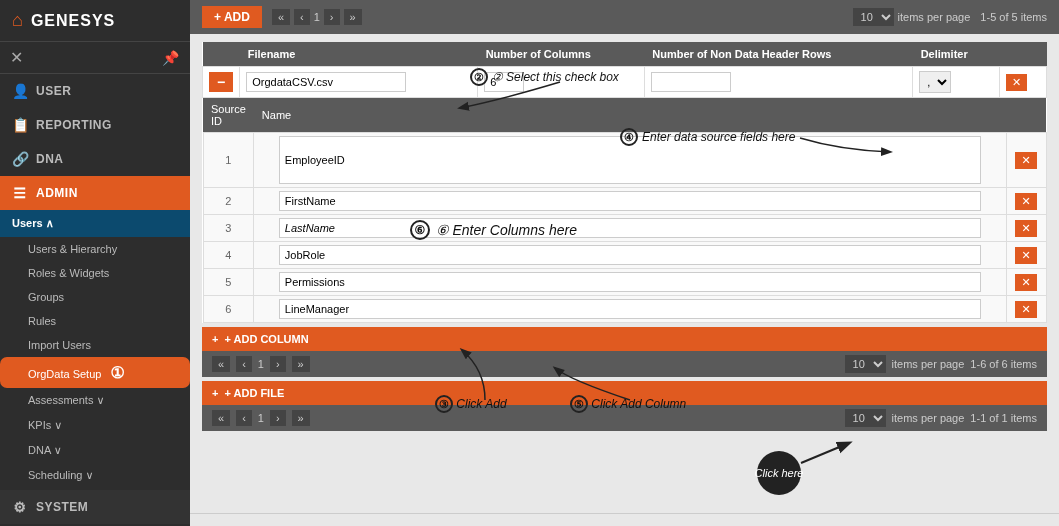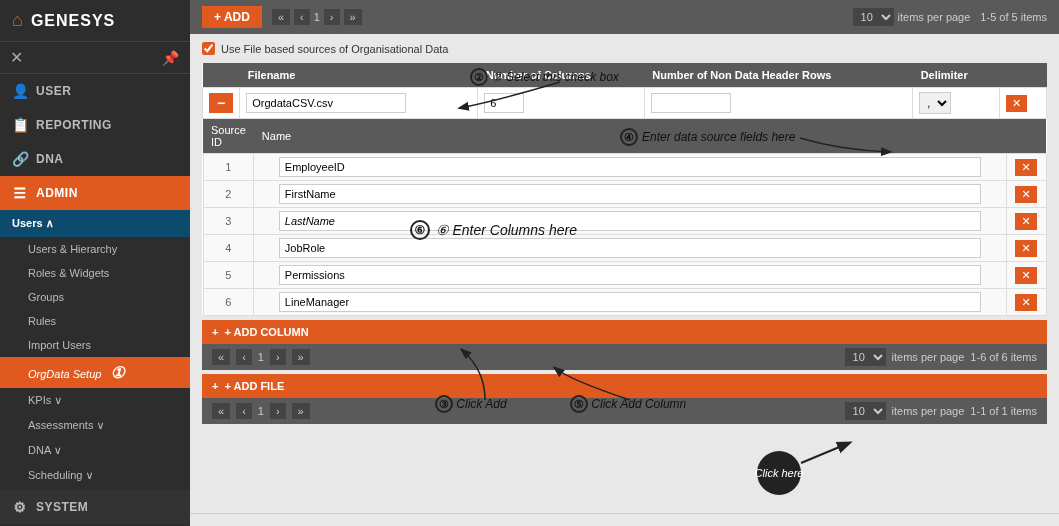--- a/index.html
+++ b/index.html
@@ -11,21 +11,21 @@
     .sidebar-logo-text { color: #fff; font-size: 16px; font-weight: bold; letter-spacing: 1px; }
     .sidebar-logo-icon { color: #e05a20; font-size: 18px; }
     .sidebar-top-actions { display: flex; align-items: center; justify-content: space-between; padding: 6px 10px; border-bottom: 1px solid #444; }
     .sidebar-close-icon { color: #aaa; font-size: 16px; cursor: pointer; }
     .sidebar-pin-icon { color: #aaa; font-size: 14px; cursor: pointer; }
     .sidebar-nav-item { display: flex; align-items: center; gap: 8px; padding: 9px 12px; cursor: pointer; color: #bbb; font-size: 12px; font-weight: bold; letter-spacing: 0.5px; }
     .sidebar-nav-item.active { background: #e05a20; color: #fff; }
     .sidebar-nav-item .nav-icon { font-size: 14px; width: 16px; text-align: center; }
     .sidebar-sub-header { padding: 7px 12px; color: #fff; font-size: 11px; font-weight: bold; background: #0c4a6e; display: flex; align-items: center; justify-content: space-between; }
     .sidebar-sub-item { padding: 6px 12px 6px 28px; color: #bbb; font-size: 11px; cursor: pointer; }
-    .sidebar-sub-item.active { background: #e05a20; color: #fff; border-radius: 0; font-style: italic; }
+    .sidebar-sub-item.active { background: #e05a20; color: #fff; border-radius: 7px; }
 
     
     .top-bar { background: #5a5a5a; display: flex; align-items: center; gap: 10px; padding: 6px 12px; }
     .add-btn { background: #e05a20; color: #fff; border: none; padding: 4px 12px; font-size: 12px; font-weight: bold; cursor: pointer; display: flex; align-items: center; gap: 4px; }
     .pagination-small { display: flex; align-items: center; gap: 4px; color: #ccc; font-size: 11px; }
     .pagination-small button { background: #444; border: none; color: #ccc; padding: 2px 6px; cursor: pointer; font-size: 11px; }
     .spacer { flex: 1; }
     .items-per-page { display: flex; align-items: center; gap: 4px; color: #ccc; font-size: 11px; }
     .items-per-page select { background: #444; border: none; color: #ccc; padding: 2px 4px; font-size: 11px; }
     .items-count { color: #ccc; font-size: 11px; }
@@ -101,22 +101,22 @@
   </div>
   <div class="sidebar-sub-item"><span>Users &amp; Hierarchy</span></div>
   <div class="sidebar-sub-item"><span>Roles &amp; Widgets</span></div>
   <div class="sidebar-sub-item"><span>Groups</span></div>
   <div class="sidebar-sub-item"><span>Rules</span></div>
   <div class="sidebar-sub-item"><span>Import Users</span></div>
   <div class="sidebar-sub-item active">
     <span>OrgData Setup</span>
     <span style="margin-left:6px;font-size:16px;font-weight:bold;color:#fff;">①</span>
   </div>
+  <div class="sidebar-sub-item"><span>Assessments ∨</span></div>
   <div class="sidebar-sub-item"><span>KPIs ∨</span></div>
-  <div class="sidebar-sub-item"><span>Assessments ∨</span></div>
   <div class="sidebar-sub-item"><span>DNA ∨</span></div>
   <div class="sidebar-sub-item"><span>Scheduling ∨</span></div>
 
   <div class="sidebar-nav-item" style="background:#333;margin-top:2px;">
     <span class="nav-icon">⚙</span>
     <span>SYSTEM</span>
   </div>
   <div class="sidebar-sub-item"></div>
 
 </div>
@@ -137,24 +137,20 @@
       <select>
         <option>10</option><option>25</option><option>50</option>
       </select>
       <span>items per page</span>
     </div>
     <span class="items-count">1-5 of 5 items</span>
   </div>
 
   <div class="content">
 
-    <div class="checkbox-row">
-      <input type="checkbox" checked="" style="">
-      <label>Use File based sources of Organisational Data</label>
-    </div>
 
     <table class="data-table">
       <thead>
         <tr>
           <th></th>
           <th>Filename</th>
           <th>Number of Columns</th>
           <th>Number of Non Data Header Rows</th>
           <th>Delimiter</th>
           <th></th>
@@ -191,21 +187,21 @@
                 <tr>
                   <th style="width:30px;">Source ID</th>
                   <th>Name</th>
                   <th style="width:40px;"></th>
                 </tr>
               </thead>
               <tbody id="sub-table-body">
               <tr>
       <td>1</td>
       <td>
-        <input type="text" value="EmployeeID" style="width: 95%; border: 1px solid rgb(204, 204, 204); padding: 3px 5px; font-size: 11px;">
+        <input type="text" value="EmployeeID" style="width: 95%; border: 1px solid rgb(204, 204, 204); padding: 17px 5px; font-size: 11px;">
       </td>
       <td>
         <button style="background:#e05a20;color:#fff;border:none;padding:2px 6px;cursor:pointer;font-size:11px;">✕</button>
       </td>
     </tr>
                   <tr>
       <td>2</td>
       <td>
         <input type="text" value="FirstName" style="width: 95%; border: 1px solid rgb(204, 204, 204); padding: 3px 5px; font-size: 11px;">
       </td>

